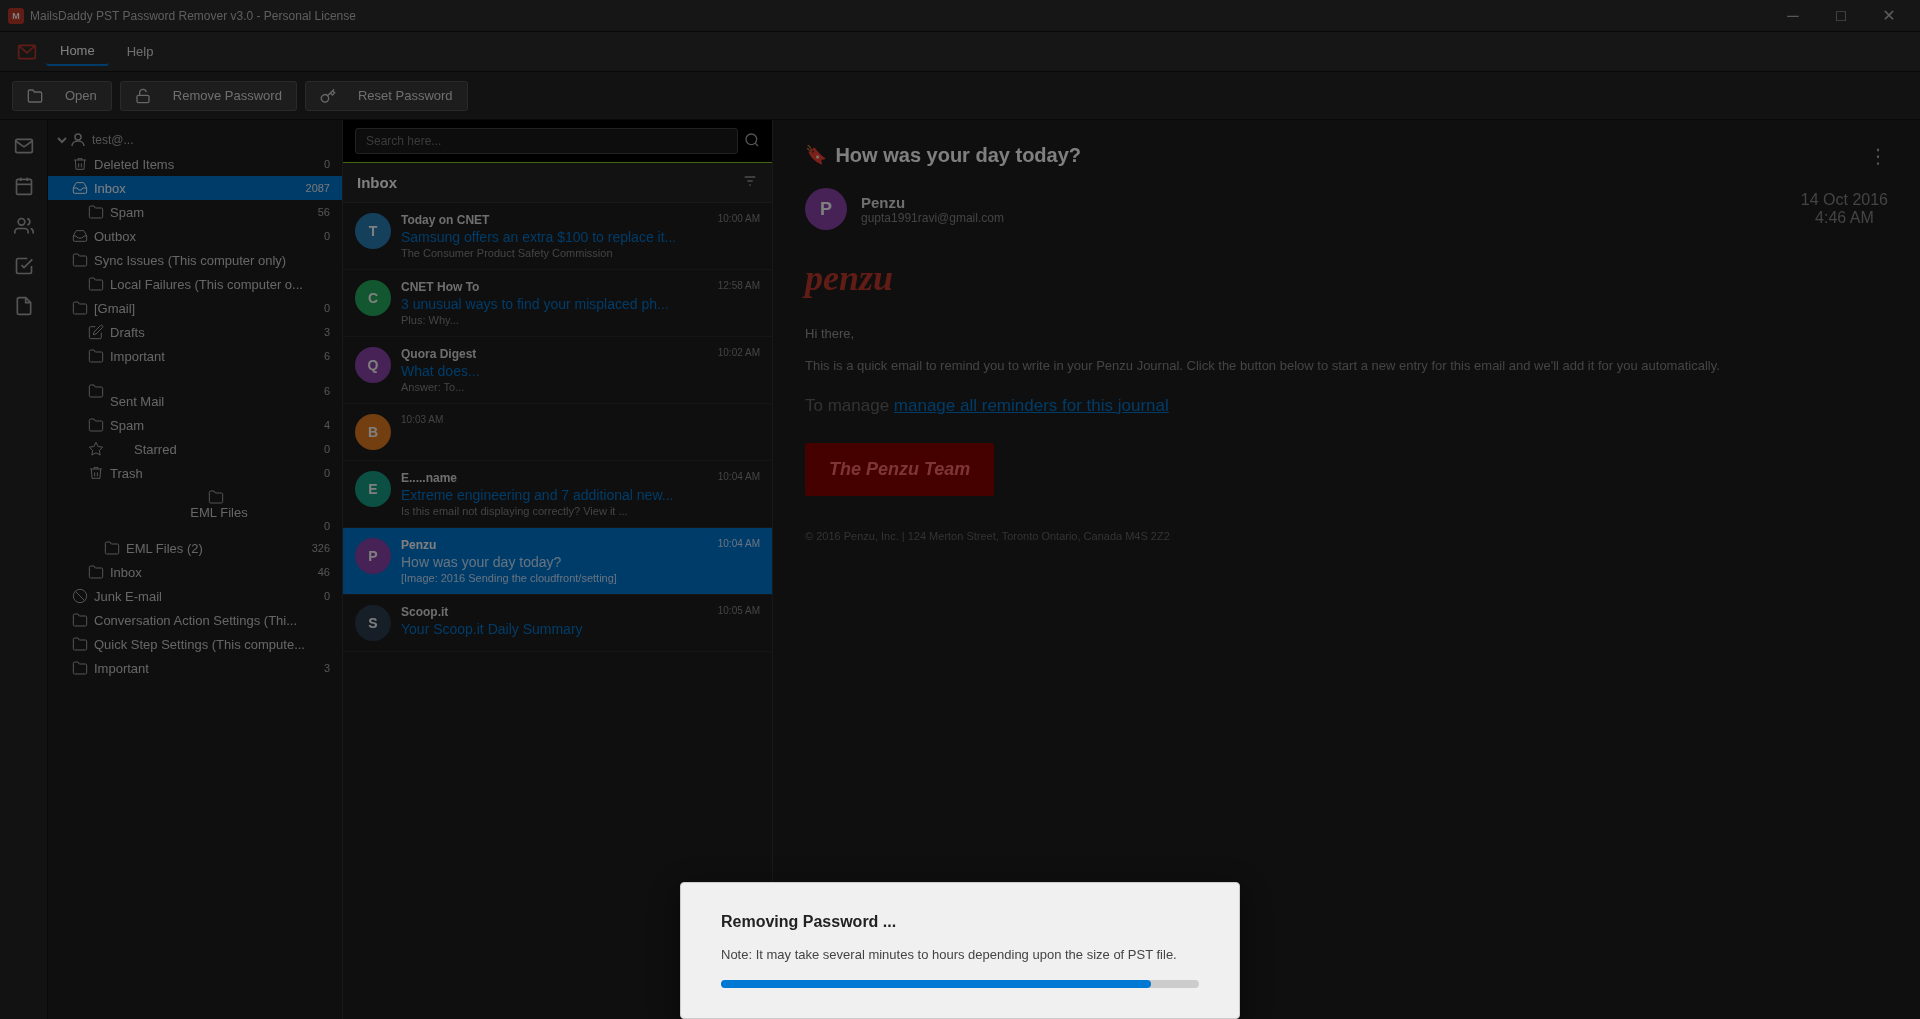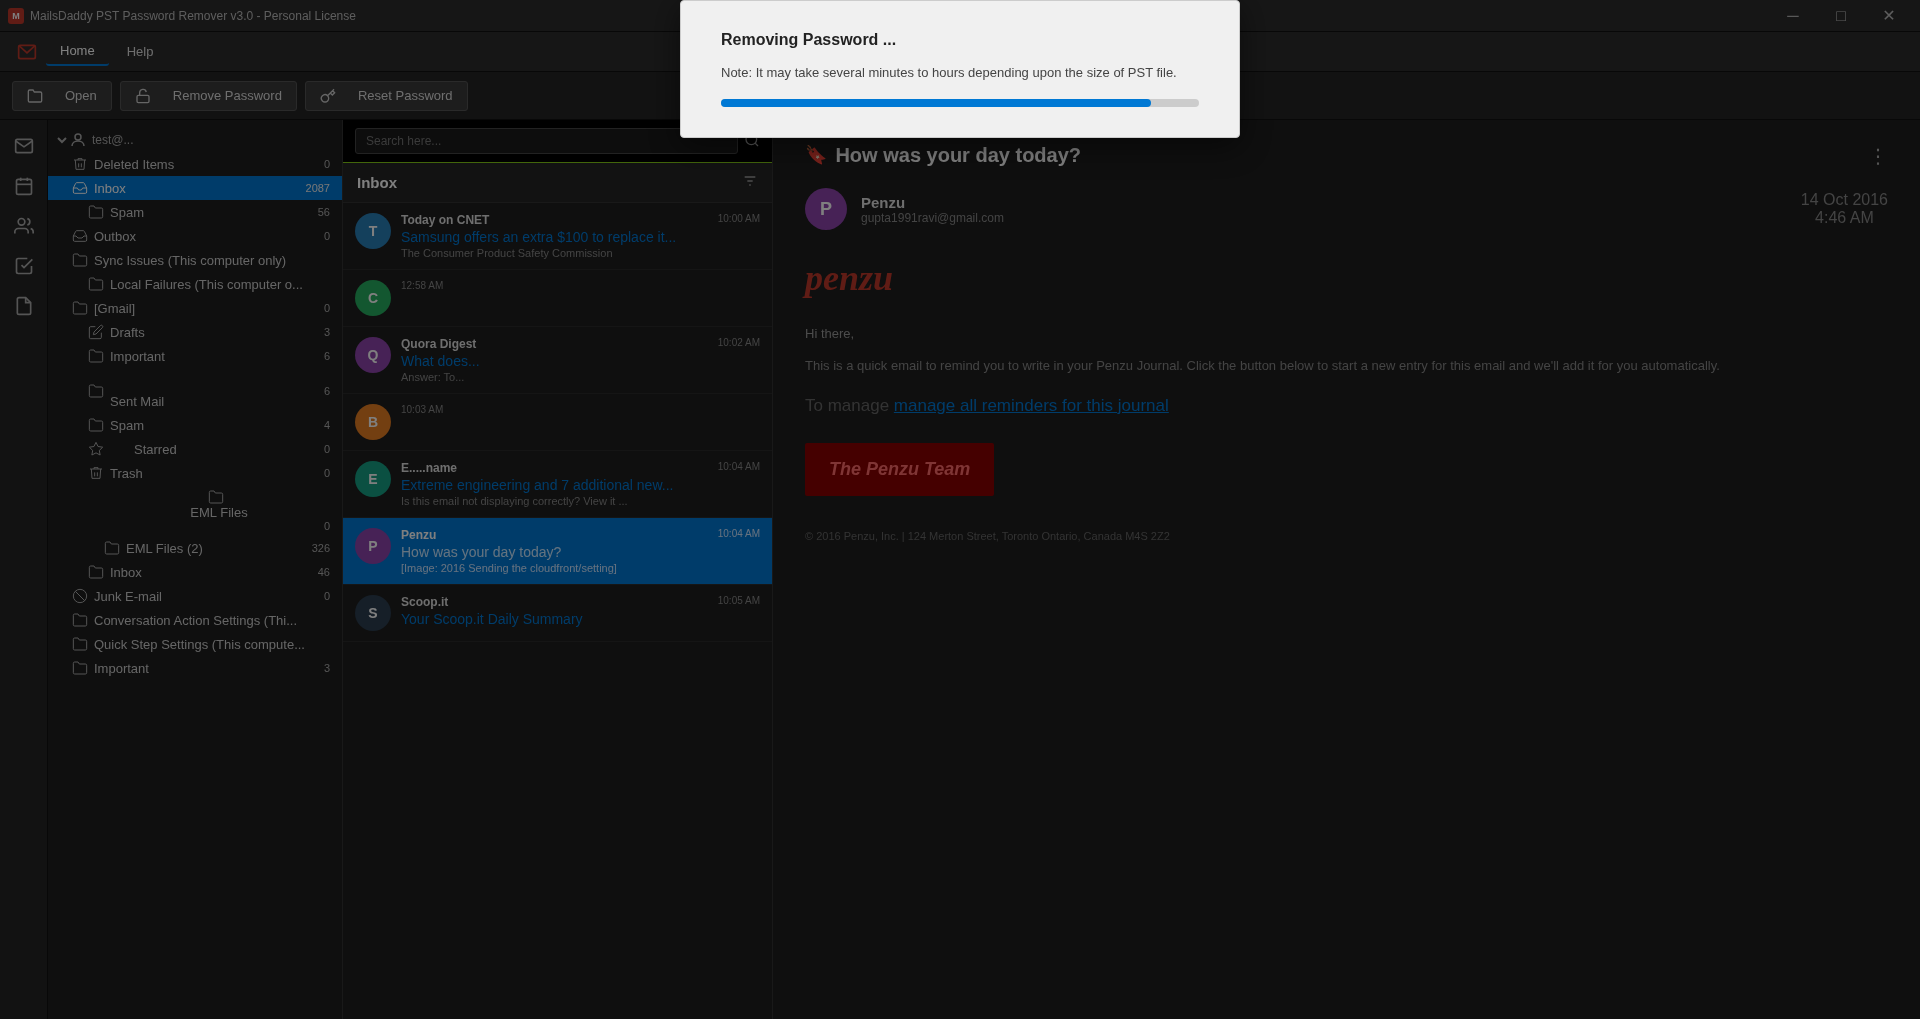--- a/index.html
+++ b/index.html
@@ -126,21 +126,21 @@
     .email-body .penzu-logo { font-family: Georgia, serif; font-size: 36px; color: #c0392b; font-style: italic; font-weight: bold; margin-bottom: 16px; display: block; }
     .email-body .hi-line { font-size: 13px; color: #999; margin-bottom: 12px; }
     .email-body .body-text { font-size: 13px; color: #888; margin-bottom: 16px; line-height: 1.5; }
     .email-body .manage-link { color: #0078d4; text-decoration: underline; cursor: pointer; }
     .email-body .penzu-image { background: #8b0000; color: #ff6b6b; font-size: 18px; font-style: italic; font-weight: bold; padding: 12px 24px; display: inline-block; margin: 12px 0; border-radius: 2px; }
     .email-body .footer-text { font-size: 11px; color: #666; margin-top: 20px; }
 
     
     #modal-overlay {
       position: fixed; top: 0; left: 0; right: 0; bottom: 0;
-      background: rgba(0,0,0,0.5); display: flex; align-items: flex-start; justify-content: center;
+      background: rgba(0,0,0,0.5); display: flex; align-items: flex-end; justify-content: center;
       z-index: 1000;
     }
     #modal {
       background: #f0f0f0; border: 1px solid #ccc; border-radius: 4px;
       padding: 30px 40px; width: 560px; box-shadow: 0 8px 32px rgba(0,0,0,0.5);
       color: #333;
     }
     #modal .modal-title { font-size: 16px; font-weight: 600; margin-bottom: 14px; color: #222; }
     #modal .modal-note { font-size: 13px; color: #444; margin-bottom: 16px; line-height: 1.5; }
     #modal .progress-bar-bg { height: 8px; background: #ccc; border-radius: 4px; }
@@ -430,20 +430,25 @@
       <div class="avatar" style="background:#2980b9;">T</div>
       <div class="email-meta">
         <div class="email-sender">Today on CNET</div>
         <div class="email-subject">Samsung offers an extra $100 to replace it...</div>
         <div class="email-preview">The Consumer Product Safety Commission</div>
       </div>
       <div class="email-time">10:00 AM</div>
     </div>
         <div class="email-item">
       <div class="avatar" style="background:#27ae60;">C</div>
+      <div class="email-meta">
+        <div class="email-sender">CNET How To</div>
+        <div class="email-subject">3 unusual ways to find your misplaced ph...</div>
+        <div class="email-preview">Plus: Why...</div>
+      </div>
       <div class="email-time">12:58 AM</div>
     </div>
         <div class="email-item">
       <div class="avatar" style="background:#8e44ad;">Q</div>
       <div class="email-meta">
         <div class="email-sender">Quora Digest</div>
         <div class="email-subject">What does...</div>
         <div class="email-preview">Answer: To...</div>
       </div>
       <div class="email-time">10:02 AM</div>

